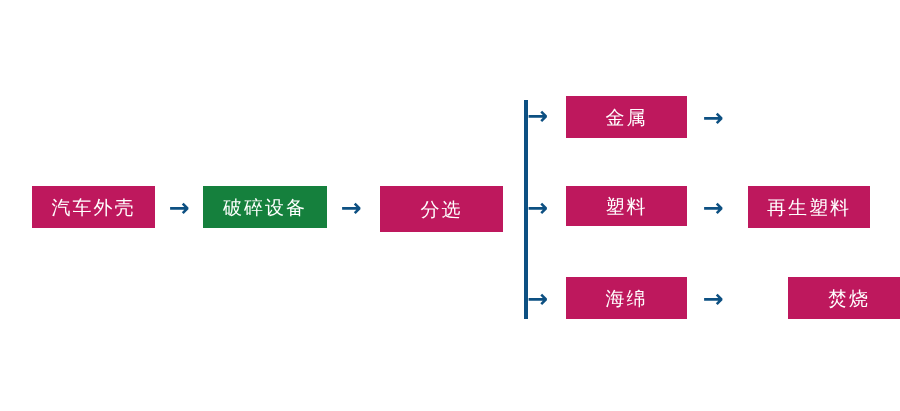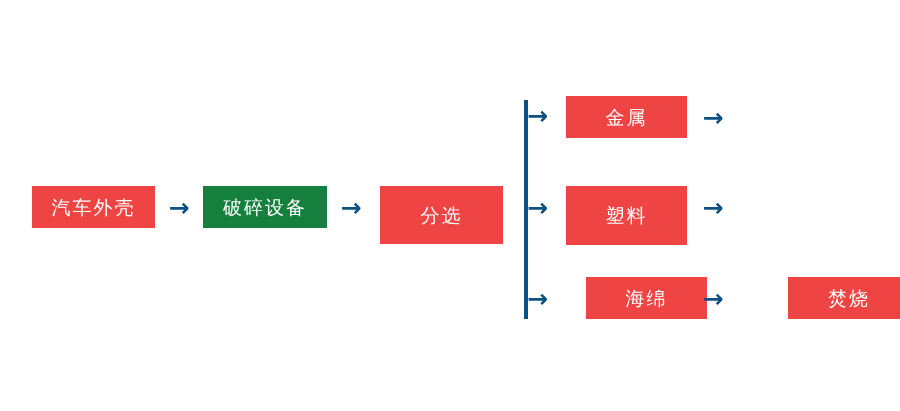--- a/index.html
+++ b/index.html
@@ -23,21 +23,21 @@
     align-items: center;
     justify-content: center;
     color: #ffffff;
     font-size: 19px;
     letter-spacing: 2px;
     line-height: 1;
     font-weight: normal;
     white-space: nowrap;
     box-sizing: border-box;
   }
-  .node-blue { background: #ef4444; }
+  .node-blue { background: #be185d; }
   .node-red  { background: #15803d; }
 
   .arrow {
     position: absolute;
     color: #0d5082;
     font-size: 25px;
     line-height: 1;
     display: flex;
     align-items: center;
     justify-content: center;
@@ -68,39 +68,40 @@
 <div id="canvas">
 
   <div class="node node-blue" style="left:32px; top:186px; width:123px; height:42px;font-family:Liberation Serif, serif;">汽车外壳</div>
 
   <div class="arrow" style="left:165px; top:193px; width:28px; height:28px;">→</div>
 
   <div class="node node-red" style="left:203px; top:186px; width:124px; height:42px;">破碎设备</div>
 
   <div class="arrow" style="left:337px; top:193px; width:28px; height:28px;">→</div>
 
-  <div class="node node-blue" style="left:380px; top:186px; width:123px; height:58px;">分选</div>
+  <div class="node node-blue" style="left:380px; top:186px; width:123px; height:46px;">分选</div>
 
   <div class="trunk" style="left:524px; top:100px; width:4px; height:219px;"></div>
 
   <div class="branch-arrow" style="left:527px; top:101px; width:30px; height:28px;">→</div>
 
   <div class="node node-blue" style="left:566px; top:96px; width:121px; height:42px;">金属</div>
 
   <div class="arrow" style="left:699px; top:103px; width:28px; height:28px;">→</div>
 
 
   <div class="branch-arrow" style="left:527px; top:193px; width:30px; height:28px;">→</div>
 
-  <div class="node node-blue" style="left:566px; top:186px; width:121px; height:59px;">塑料</div>
+  <div class="node node-blue" style="left:566px; top:186px; width:121px; height:40px;">塑料</div>
 
   <div class="arrow" style="left:699px; top:193px; width:28px; height:28px;">→</div>
 
+  <div class="node node-blue" style="left:748px; top:186px; width:122px; height:42px;">再生塑料</div>
 
   <div class="branch-arrow" style="left:527px; top:284px; width:30px; height:28px;">→</div>
 
-  <div class="node node-blue" style="left:586px; top:277px; width:121px; height:42px;">海绵</div>
+  <div class="node node-blue" style="left:566px; top:277px; width:121px; height:42px;">海绵</div>
 
   <div class="arrow" style="left:699px; top:284px; width:28px; height:28px;">→</div>
 
   <div class="node node-blue" style="left:788px; top:277px; width:122px; height:42px;text-align:right;">焚烧</div>
 
 </div>
 
 </body></html>

